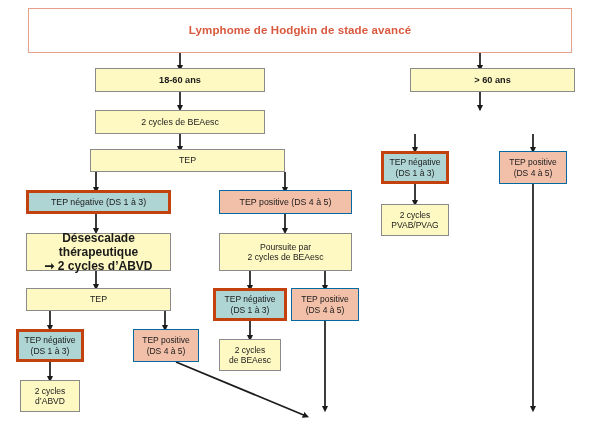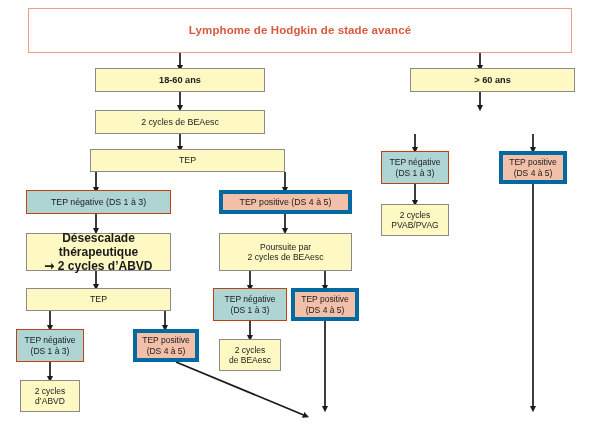--- a/index.html
+++ b/index.html
@@ -26,25 +26,25 @@
     color:#1a1a1a;
     line-height:1.18;
     white-space:pre-line;
   }
   .box.plain{
     background:#fef9c3;
     border:1px solid #8a8a8a;
   }
   .box.teal{
     background:#aed4d4;
-    border:1px solid #c2410c;
+    border:3px solid #c2410c;
   }
   .box.salmon{
     background:#f2c0a9;
-    border:4px solid #0369a1;
+    border:1px solid #0369a1;
   }
 
   
   #header{
     position:absolute;
     box-sizing:border-box;
     background:#ffffff;
     border:1px solid #e8a08a;
     display:flex;
     flex-direction:column;

